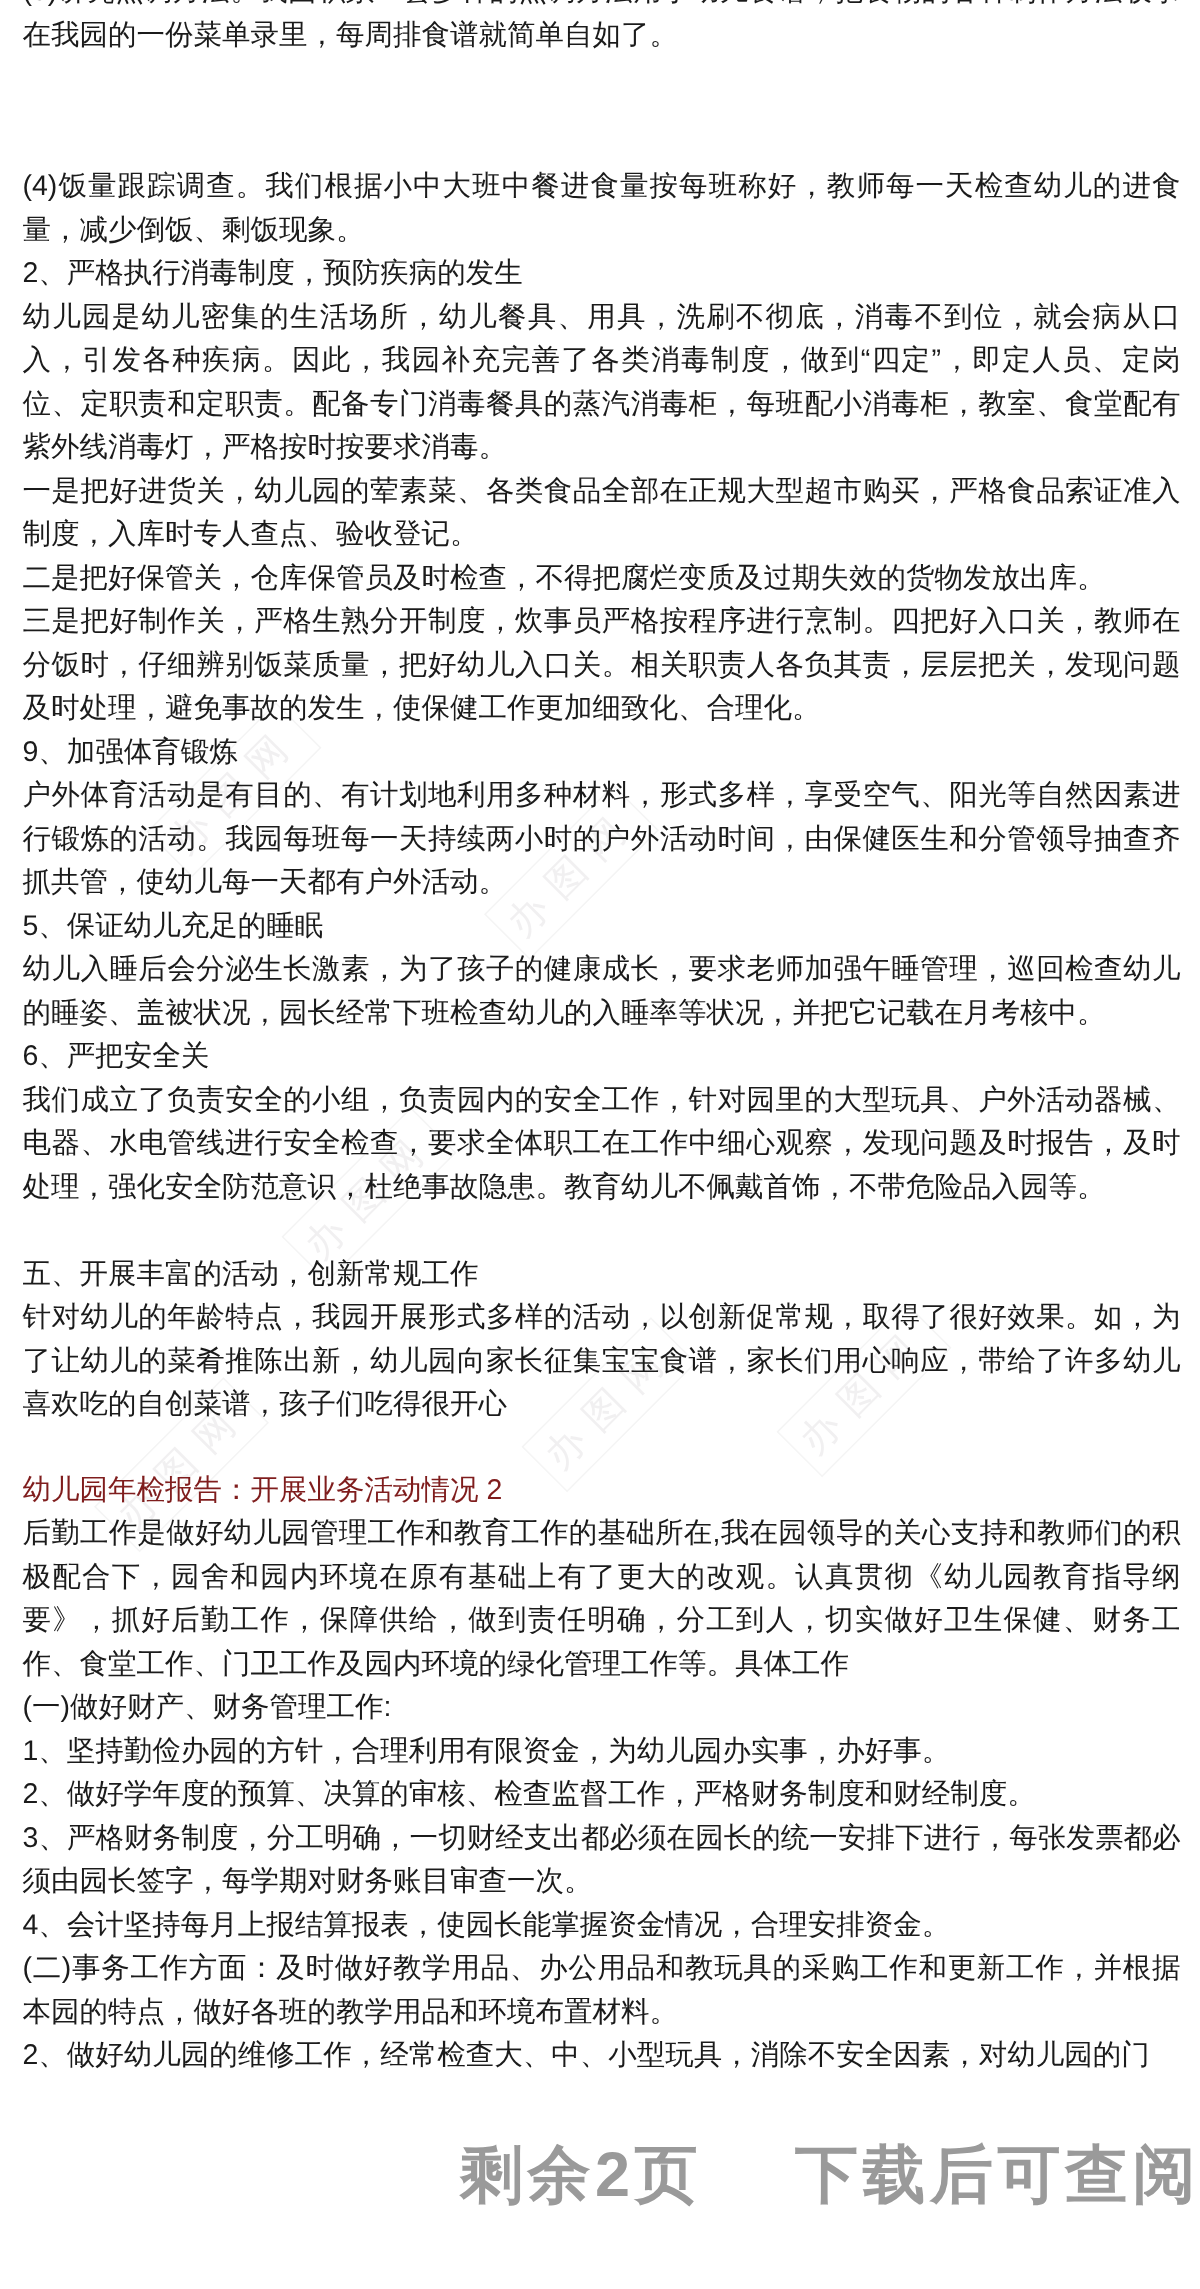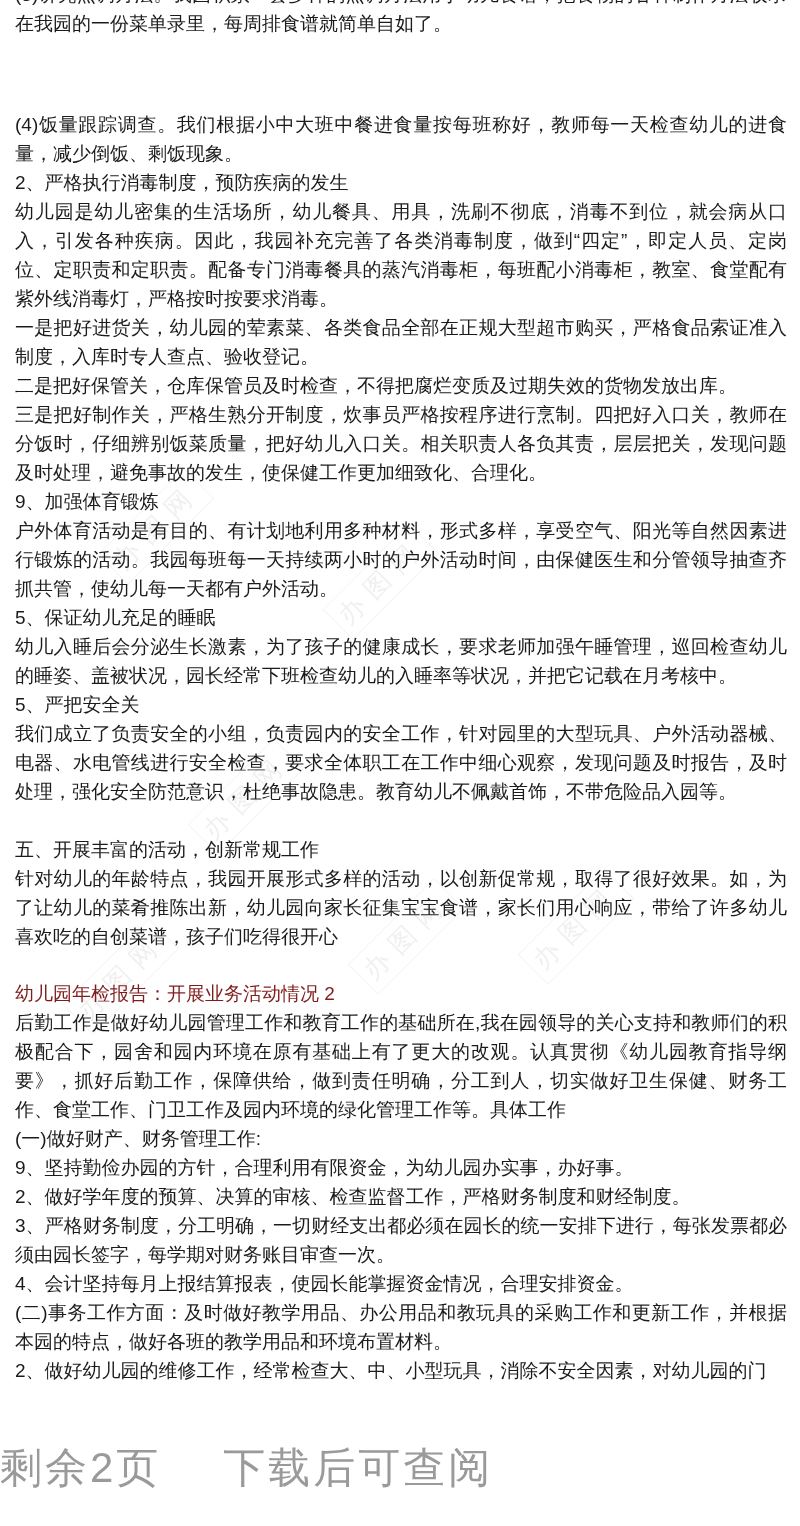--- a/index.html
+++ b/index.html
@@ -26,27 +26,26 @@
   }
   .para { margin: 0; }
   .para.gap2 { margin-top: 72px; }
   .para.gap1 { margin-top: 29px; }
   .para.link { color: #7f1d1d; cursor: pointer; margin-top: 28px; }
   .footer {
     position: absolute;
     top: 1422px;
     left: 0;
     width: 100%;
-    text-align: left;
+    text-align: right;
     color: #9a9a9a;
-    font-weight: normal;
+    font-weight: bold;
     font-size: 42px;
     letter-spacing: 3px;
     white-space: nowrap;
-    margin-top: 18px;
   }
   .footer .spacer { display: inline-block; width: 62px; }
   .watermark {
     position: absolute;
     transform: rotate(-45deg);
     font-size: 26px;
     letter-spacing: 10px;
     color: rgba(120, 110, 120, 0.10);
     border: 1px solid rgba(120, 110, 120, 0.08);
     padding: 3px 6px;
@@ -71,28 +70,28 @@
       <div class="para body gap2">(4)饭量跟踪调查。我们根据小中大班中餐进食量按每班称好，教师每一天检查幼儿的进食量，减少倒饭、剩饭现象。</div>
       <div class="para body">2、严格执行消毒制度，预防疾病的发生</div>
       <div class="para body">幼儿园是幼儿密集的生活场所，幼儿餐具、用具，洗刷不彻底，消毒不到位，就会病从口入，引发各种疾病。因此，我园补充完善了各类消毒制度，做到“四定”，即定人员、定岗位、定职责和定职责。配备专门消毒餐具的蒸汽消毒柜，每班配小消毒柜，教室、食堂配有紫外线消毒灯，严格按时按要求消毒。</div>
       <div class="para body">一是把好进货关，幼儿园的荤素菜、各类食品全部在正规大型超市购买，严格食品索证准入制度，入库时专人查点、验收登记。</div>
       <div class="para body">二是把好保管关，仓库保管员及时检查，不得把腐烂变质及过期失效的货物发放出库。</div>
       <div class="para body">三是把好制作关，严格生熟分开制度，炊事员严格按程序进行烹制。四把好入口关，教师在分饭时，仔细辨别饭菜质量，把好幼儿入口关。相关职责人各负其责，层层把关，发现问题及时处理，避免事故的发生，使保健工作更加细致化、合理化。</div>
       <div class="para body">9、加强体育锻炼</div>
       <div class="para body">户外体育活动是有目的、有计划地利用多种材料，形式多样，享受空气、阳光等自然因素进行锻炼的活动。我园每班每一天持续两小时的户外活动时间，由保健医生和分管领导抽查齐抓共管，使幼儿每一天都有户外活动。</div>
       <div class="para body">5、保证幼儿充足的睡眠</div>
       <div class="para body">幼儿入睡后会分泌生长激素，为了孩子的健康成长，要求老师加强午睡管理，巡回检查幼儿的睡姿、盖被状况，园长经常下班检查幼儿的入睡率等状况，并把它记载在月考核中。</div>
-      <div class="para body">5、严把安全关</div>
+      <div class="para body">6、严把安全关</div>
       <div class="para body">我们成立了负责安全的小组，负责园内的安全工作，针对园里的大型玩具、户外活动器械、电器、水电管线进行安全检查，要求全体职工在工作中细心观察，发现问题及时报告，及时处理，强化安全防范意识，杜绝事故隐患。教育幼儿不佩戴首饰，不带危险品入园等。</div>
       <div class="para body gap1">五、开展丰富的活动，创新常规工作</div>
       <div class="para body">针对幼儿的年龄特点，我园开展形式多样的活动，以创新促常规，取得了很好效果。如，为了让幼儿的菜肴推陈出新，幼儿园向家长征集宝宝食谱，家长们用心响应，带给了许多幼儿喜欢吃的自创菜谱，孩子们吃得很开心</div>
       <div class="para link">幼儿园年检报告：开展业务活动情况 2</div>
       <div class="para body">后勤工作是做好幼儿园管理工作和教育工作的基础所在,我在园领导的关心支持和教师们的积极配合下，园舍和园内环境在原有基础上有了更大的改观。认真贯彻《幼儿园教育指导纲要》，抓好后勤工作，保障供给，做到责任明确，分工到人，切实做好卫生保健、财务工作、食堂工作、门卫工作及园内环境的绿化管理工作等。具体工作</div>
       <div class="para body">(一)做好财产、财务管理工作:</div>
-      <div class="para body">9、坚持勤俭办园的方针，合理利用有限资金，为幼儿园办实事，办好事。</div>
+      <div class="para body">1、坚持勤俭办园的方针，合理利用有限资金，为幼儿园办实事，办好事。</div>
       <div class="para body">2、做好学年度的预算、决算的审核、检查监督工作，严格财务制度和财经制度。</div>
       <div class="para body">3、严格财务制度，分工明确，一切财经支出都必须在园长的统一安排下进行，每张发票都必须由园长签字，每学期对财务账目审查一次。</div>
       <div class="para body">4、会计坚持每月上报结算报表，使园长能掌握资金情况，合理安排资金。</div>
       <div class="para body">(二)事务工作方面：及时做好教学用品、办公用品和教玩具的采购工作和更新工作，并根据本园的特点，做好各班的教学用品和环境布置材料。</div>
       <div class="para body">2、做好幼儿园的维修工作，经常检查大、中、小型玩具，消除不安全因素，对幼儿园的门</div>
     </div>
 
   <div class="footer">
     <span>剩余2页</span><span class="spacer"></span><span>下载后可查阅</span>
   </div>

